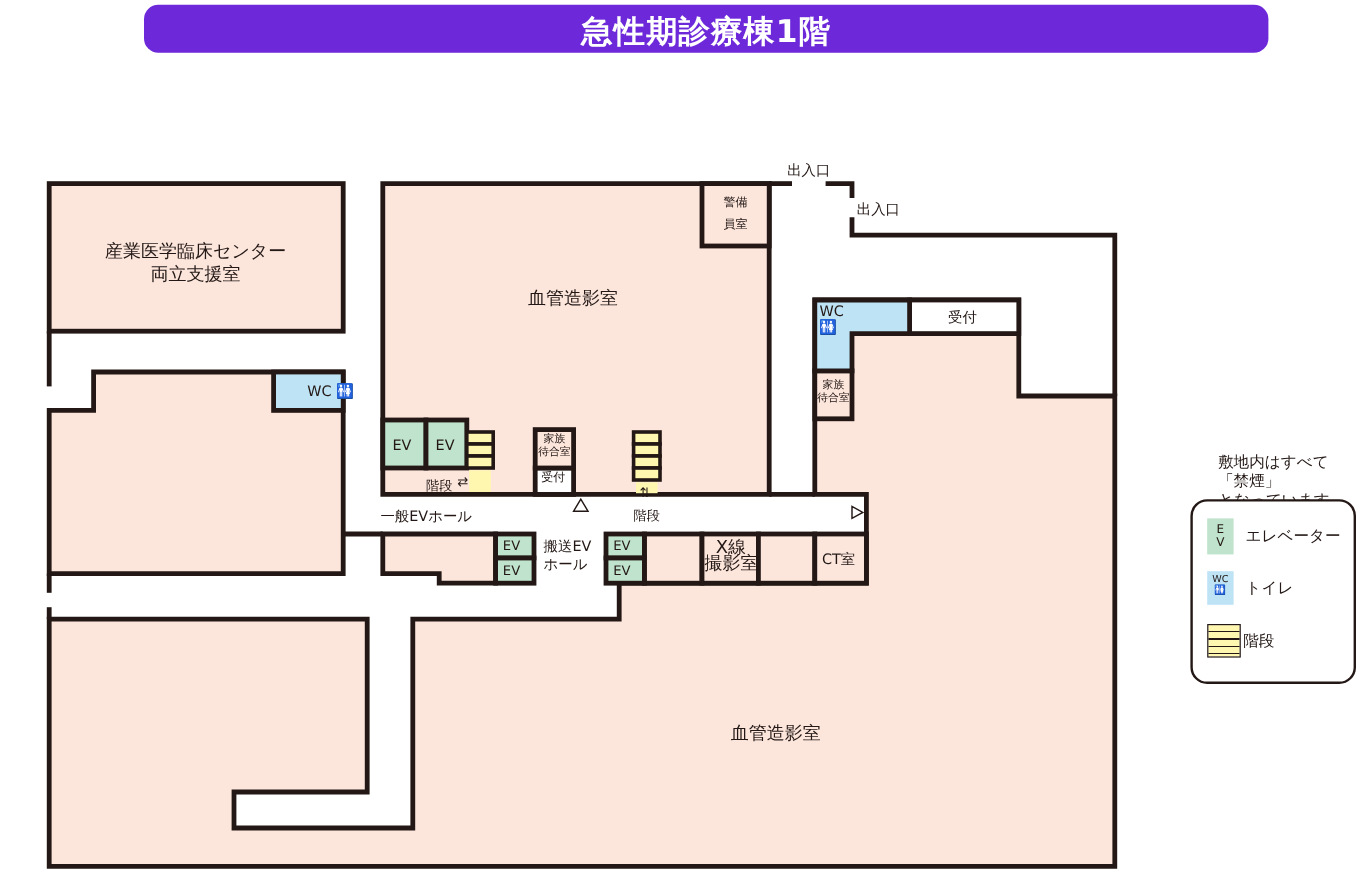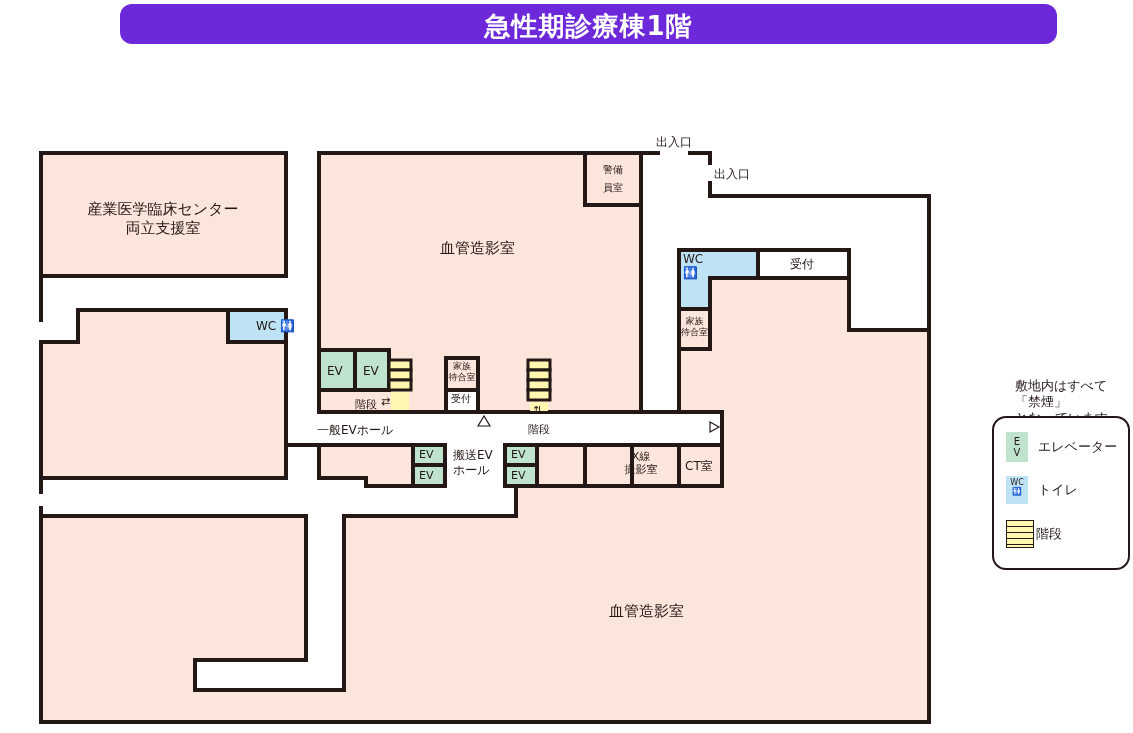--- a/index.html
+++ b/index.html
@@ -100,21 +100,21 @@
 <div class="lbl lg center" style="left:78px;top:200px;width:170px;">
   <div>産業医学臨床センター</div>
   <div>両立支援室</div>
 </div>
 <div class="lbl lg" style="left:440px;top:240px;font-family:Liberation Mono, monospace;">血管造影室</div>
 <div class="lbl center" style="left:590px;top:161px;width:46px;font-size:10px;line-height:18px;">
   <div>警備</div>
     <div>員室</div>
 </div>
 <div class="lbl lg" style="left:609px;top:602px;">血管造影室</div>
-<div class="lbl center" style="left:587px;top:450px;width:44px;font-size:11px;line-height:13px;padding-left:32px;">
+<div class="lbl center" style="left:587px;top:450px;width:44px;font-size:15px;line-height:13px;">
   <div>X線</div>
     <div>撮影室</div>
 </div>
 <div class="lbl" style="left:685px;top:458px;font-size:12px;">CT室</div>
 <div class="lbl" style="left:790px;top:256px;font-size:12px;">受付</div>
 <div class="lbl sm" style="left:451px;top:393px;">受付</div>
 <div class="lbl sm center" style="left:446px;top:361px;width:32px;font-size:9px;line-height:11px;">
   <div>家族</div>
     <div>待合室</div>
 </div>

